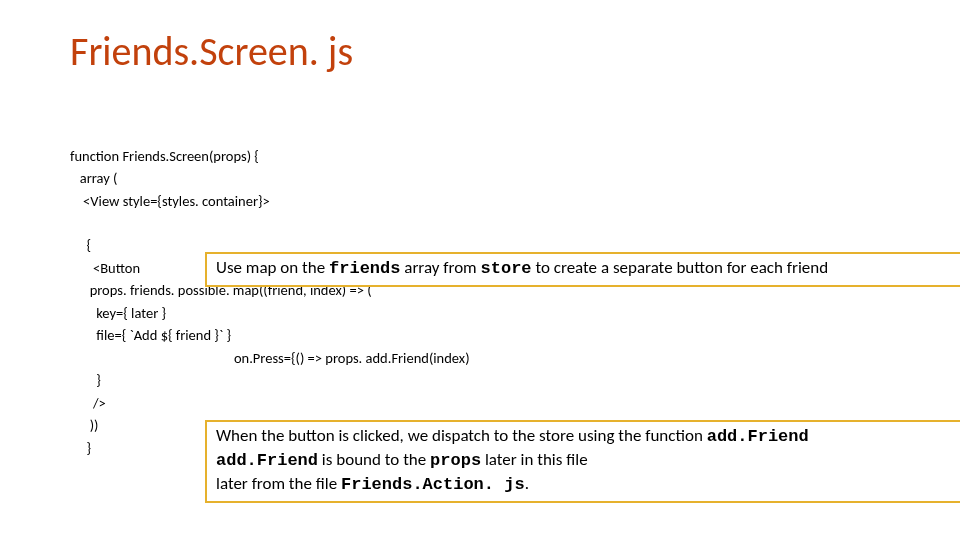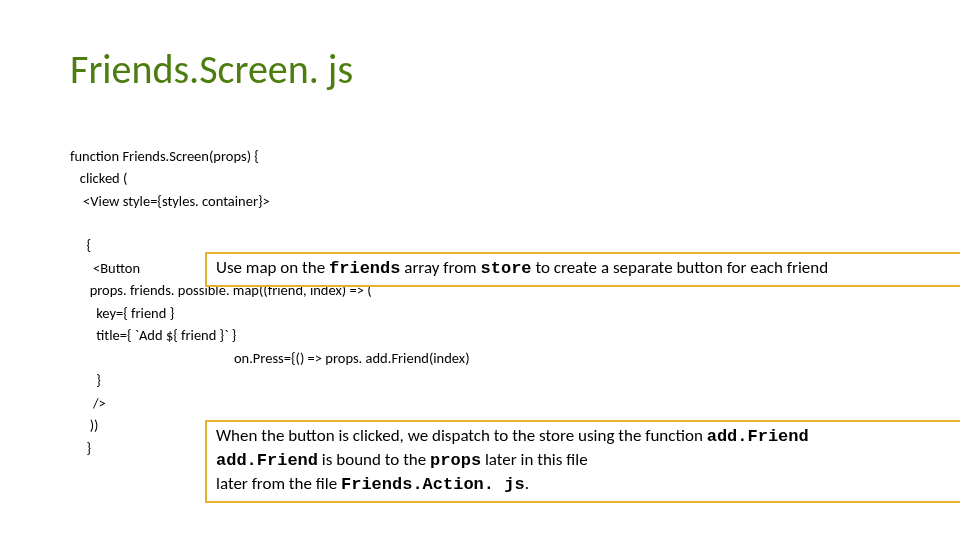--- a/index.html
+++ b/index.html
@@ -8,24 +8,24 @@
     width: 960px;
     height: 540px;
     background: #fff;
     font-family: Calibri, Arial, sans-serif;
     position: relative;
     overflow: hidden;
   }
   .title {
     position: absolute;
     left: 70px;
-    top: 45px;
+    top: 27px;
     font-size: 40px;
     font-weight: 400;
-    color: #4d7c0f;
+    color: #c2410c;
     font-family: "Calibri Light", Calibri, Arial, sans-serif;
   }
   .code {
     position: absolute;
     left: 70px;
     top: 145px;
     font-size: 14.5px;
     line-height: 1.55;
     color: #000;
     font-family: Calibri, Arial, sans-serif;
@@ -46,28 +46,28 @@
   .c1 { left: 175px; top: 252px; width: 753px; }
   .c2 { left: 175px; top: 420px; width: 750px; }
 </style>
 </head>
 <body>
 
 <div class="title">Friends.Screen. js</div>
 
 <div class="code">
   <div>function Friends.Screen(props) {</div>
-  <div>   clicked (</div>
+  <div>   array (</div>
   <div>    &lt;View style={styles. container}&gt;</div>
   <div style="height:22px"></div>
   <div>     {</div>
   <div>       &lt;Button</div>
   <div>      props. friends. possible. map((friend, index) =&gt; (</div>
-  <div>        key={ friend }</div>
-  <div>        title={ `Add ${ friend }` }</div>
+  <div>        key={ later }</div>
+  <div>        file={ `Add ${ friend }` }</div>
   <div>                                                  on.Press={() =&gt; props. add.Friend(index)</div>
   <div>        }</div>
   <div>       /&gt;</div>
   <div>      ))</div>
   <div>     }</div>
 </div>
 
 <div class="callout c1">
   <span>Use map on the </span><b>friends</b><span> array from </span><b>store</b><span> to create a separate button for each friend</span>
 </div>

